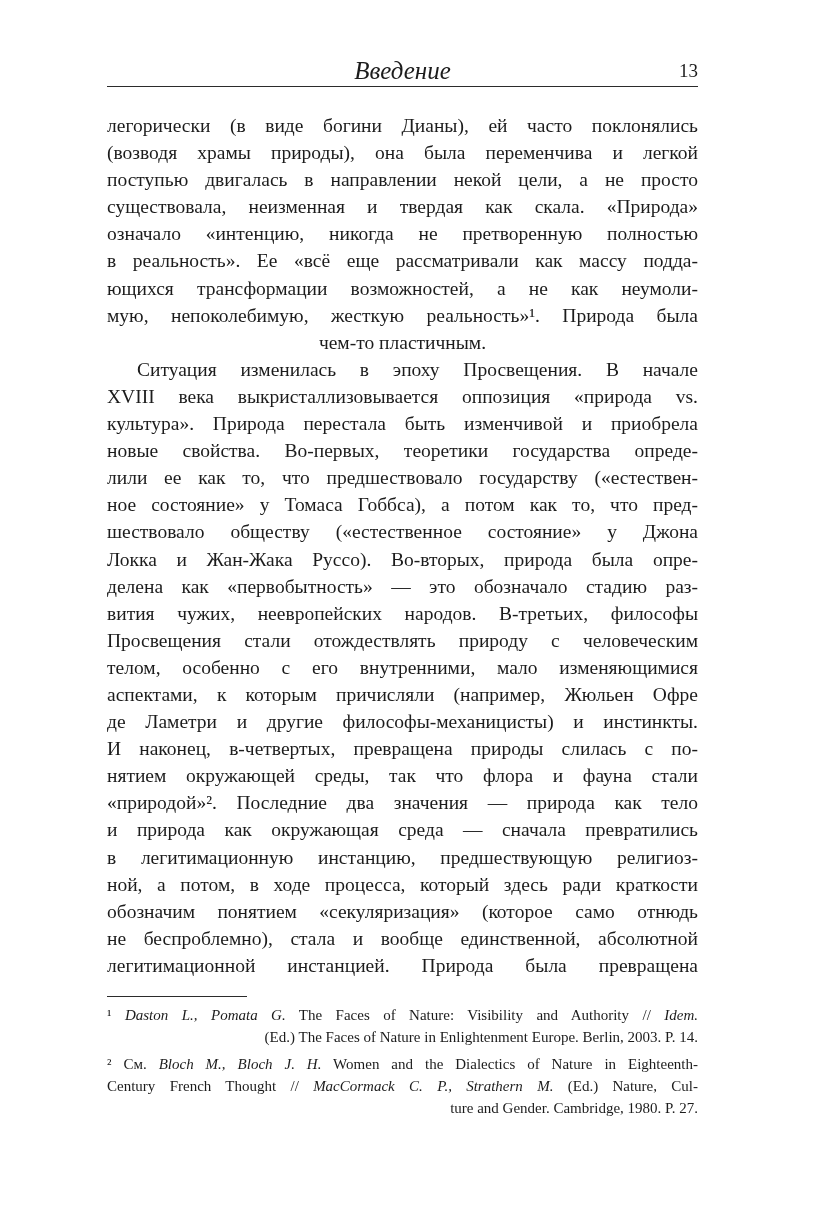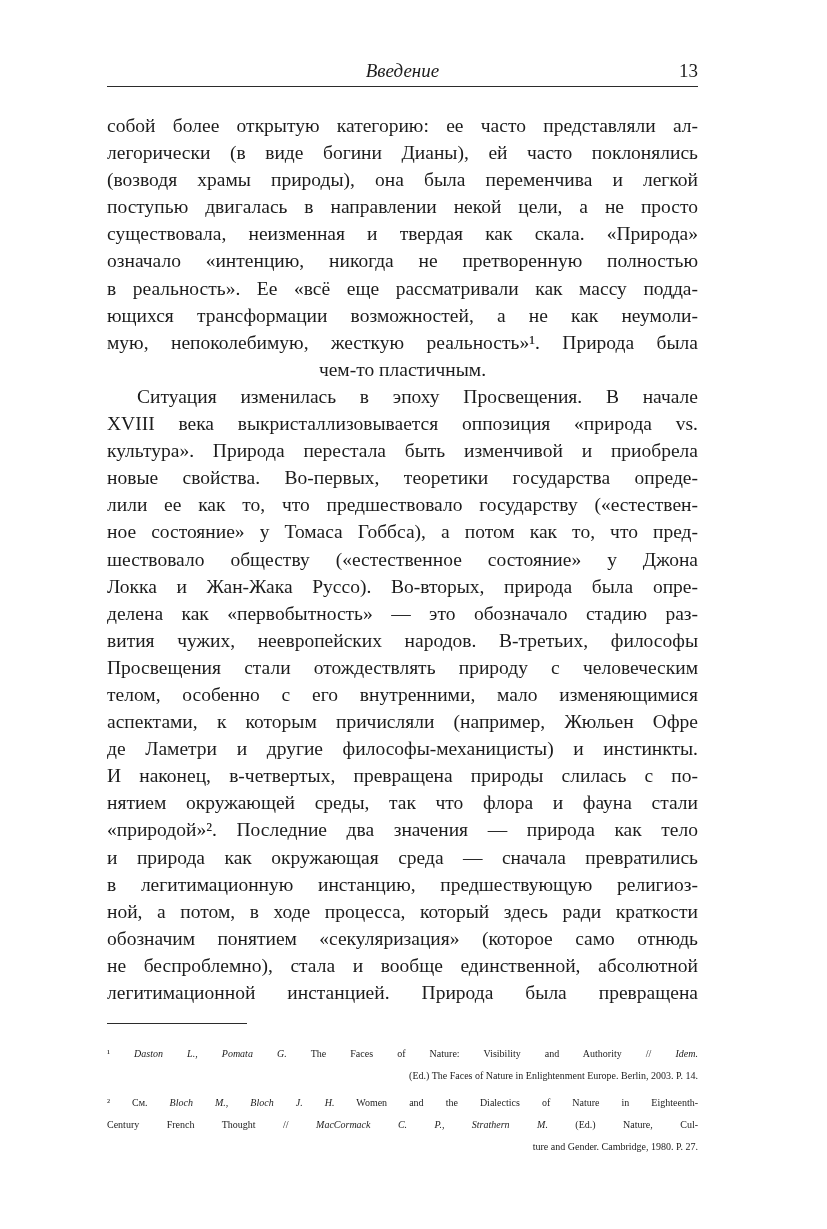--- a/index.html
+++ b/index.html
@@ -18,21 +18,21 @@
     color: #1c1c1c;
     overflow: hidden;
   }
   .running-head {
     position: relative;
     height: 26px;
   }
   .running-title {
     text-align: center;
     font-style: italic;
-    font-size: 19px;
+    font-size: 25px;
     line-height: 26px;
   }
   .page-number {
     position: absolute;
     right: 0;
     top: 0;
     font-size: 19px;
     line-height: 26px;
     font-style: normal;
     margin-left: 36px;
@@ -58,22 +58,22 @@
   .line.indent {
     text-indent: 30px;
   }
   .footnote-sep {
     border: none;
     border-top: 1.4px solid #2b2b2b;
     width: 140px;
     margin: 17px 0 0 0;
   }
   .footnotes {
-    margin-top: 19px;
-    font-size: 10px;
+    margin-top: 7px;
+    font-size: 15px;
   }
   .footnote { margin-top: 0; }
   .footnote + .footnote { margin-top: 5px; }
   .fline {
     line-height: 22px;
     text-align: right;
   }
   .fline.just {
     text-align: justify;
     text-align-last: justify;
@@ -87,21 +87,20 @@
 
   <div class="running-head">
     <div class="running-title">Введение</div>
     <div class="page-number">13</div>
   </div>
 
   <hr class="head-rule">
 
   <div class="body-text">
       <div class="paragraph">
-        <div class="line just">собой более открытую категорию: ее часто представляли ал-</div>
         <div class="line just">легорически (в виде богини Дианы), ей часто поклонялись</div>
         <div class="line just">(возводя храмы природы), она была переменчива и легкой</div>
         <div class="line just">поступью двигалась в направлении некой цели, а не просто</div>
         <div class="line just">существовала, неизменная и твердая как скала. «Природа»</div>
         <div class="line just">означало «интенцию, никогда не претворенную полностью</div>
         <div class="line just">в реальность». Ее «всё еще рассматривали как массу подда-</div>
         <div class="line just">ющихся трансформации возможностей, а не как неумоли-</div>
         <div class="line just">мую, непоколебимую, жесткую реальность»¹. Природа была</div>
         <div class="line">чем-то пластичным.</div>
       </div>

